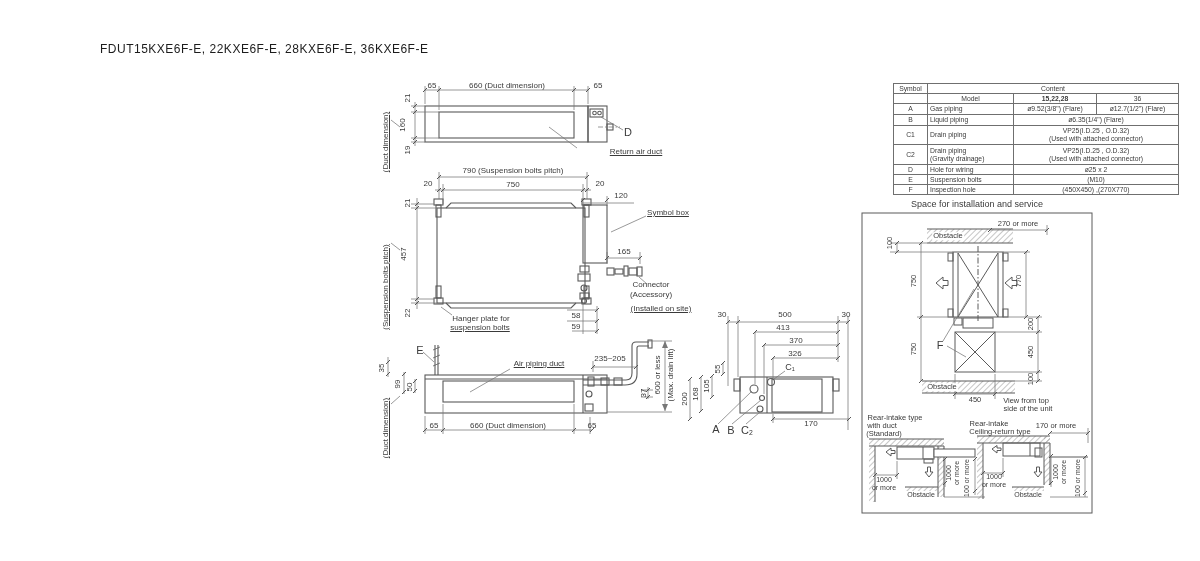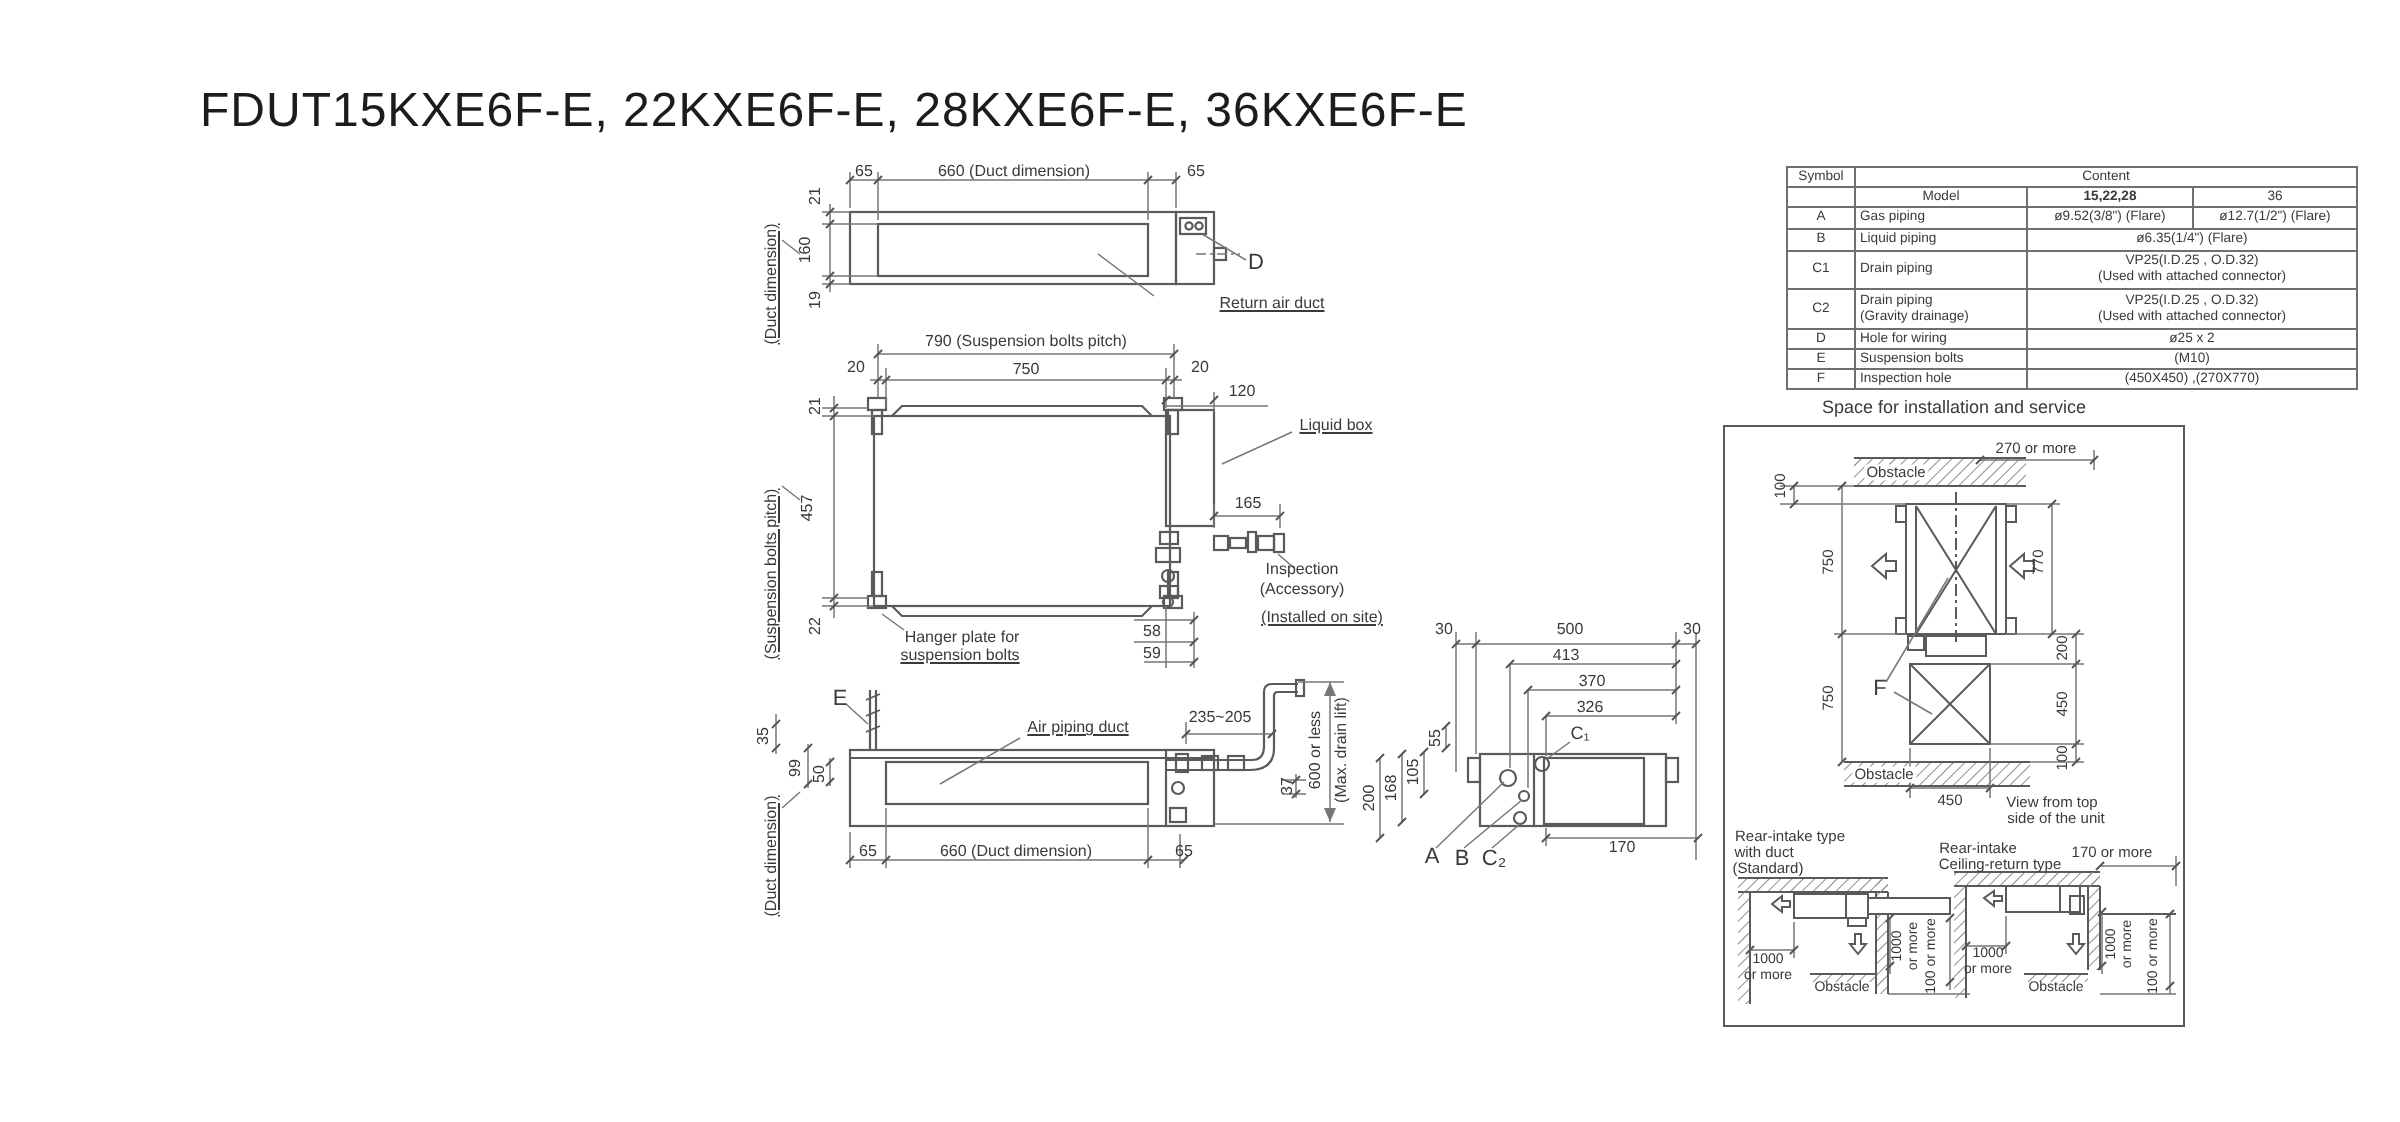--- a/index.html
+++ b/index.html
@@ -1,19 +1,19 @@
 <!DOCTYPE html>
 <html><head>
 <meta charset="utf-8">
 <style>
   html,body{margin:0;padding:0;background:#fff;}
   #canvas{position:relative;width:1200px;height:561px;background:#ffffff;overflow:hidden;
           font-family:"Liberation Sans",sans-serif;}
   #art{position:absolute;left:0;top:0;}
-  .ttl{position:absolute;left:100px;top:42px;font-size:24px;color:#1c1c1c;letter-spacing:.5px;}
+  .ttl{position:absolute;left:100px;top:42px;font-size:12px;color:#1c1c1c;letter-spacing:.5px;}
   .lb{position:absolute;font-size:8px;color:#3a3a3a;white-space:nowrap;line-height:1;
       transform:translate(-50%,-50%);}
   .rot{transform:translate(-50%,-50%) rotate(-90deg);}
   .u{text-decoration:underline;}
   .big{font-size:11px;}
   .s9{font-size:9px;}
   .s75{font-size:7.5px;}
   .s7{font-size:7px;}
   .obs{background:#fff;padding:0 1px;}
   .stack{display:flex;flex-direction:column;align-items:center;}
@@ -236,23 +236,23 @@
 <span class="lb rot" style="left:408px;top:150px">19</span>
 <span class="lb rot u" style="left:386px;top:142px">(Duct dimension)</span>
 <span class="lb u" style="left:636px;top:152px">Return air duct</span>
 <span class="lb big" style="left:628px;top:132px">D</span>
 
 <span class="lb" style="left:513px;top:171px">790 (Suspension bolts pitch)</span>
 <span class="lb" style="left:428px;top: 184px">20</span>
 <span class="lb" style="left:513px;top:185px">750</span>
 <span class="lb" style="left:600px;top:184px">20</span>
 <span class="lb" style="left:621px;top:196px">120</span>
-<span class="lb u" style="left:668px;top:213px">Liquid box</span>
+<span class="lb u" style="left:668px;top:213px">Symbol box</span>
 <span class="lb" style="left:624px;top:252px">165</span>
-<span class="lb" style="left:651px;top:285px">Inspection</span>
+<span class="lb" style="left:651px;top:285px">Connector</span>
 <span class="lb" style="left:651px;top:295px">(Accessory)</span>
 <span class="lb u" style="left:661px;top:309px">(Installed on site)</span>
 <span class="lb rot" style="left:408px;top:203px">21</span>
 <span class="lb rot" style="left:404px;top:254px">457</span>
 <span class="lb rot" style="left:408px;top:313px">22</span>
 <span class="lb rot u" style="left:386px;top:287px">(Suspension bolts pitch)</span>
 <span class="lb" style="left:481px;top:319px">Hanger plate for</span>
 <span class="lb u" style="left:480px;top:328px">suspension bolts</span>
 <span class="lb" style="left:576px;top:316px">58</span>
 <span class="lb" style="left:576px;top:327px">59</span>

